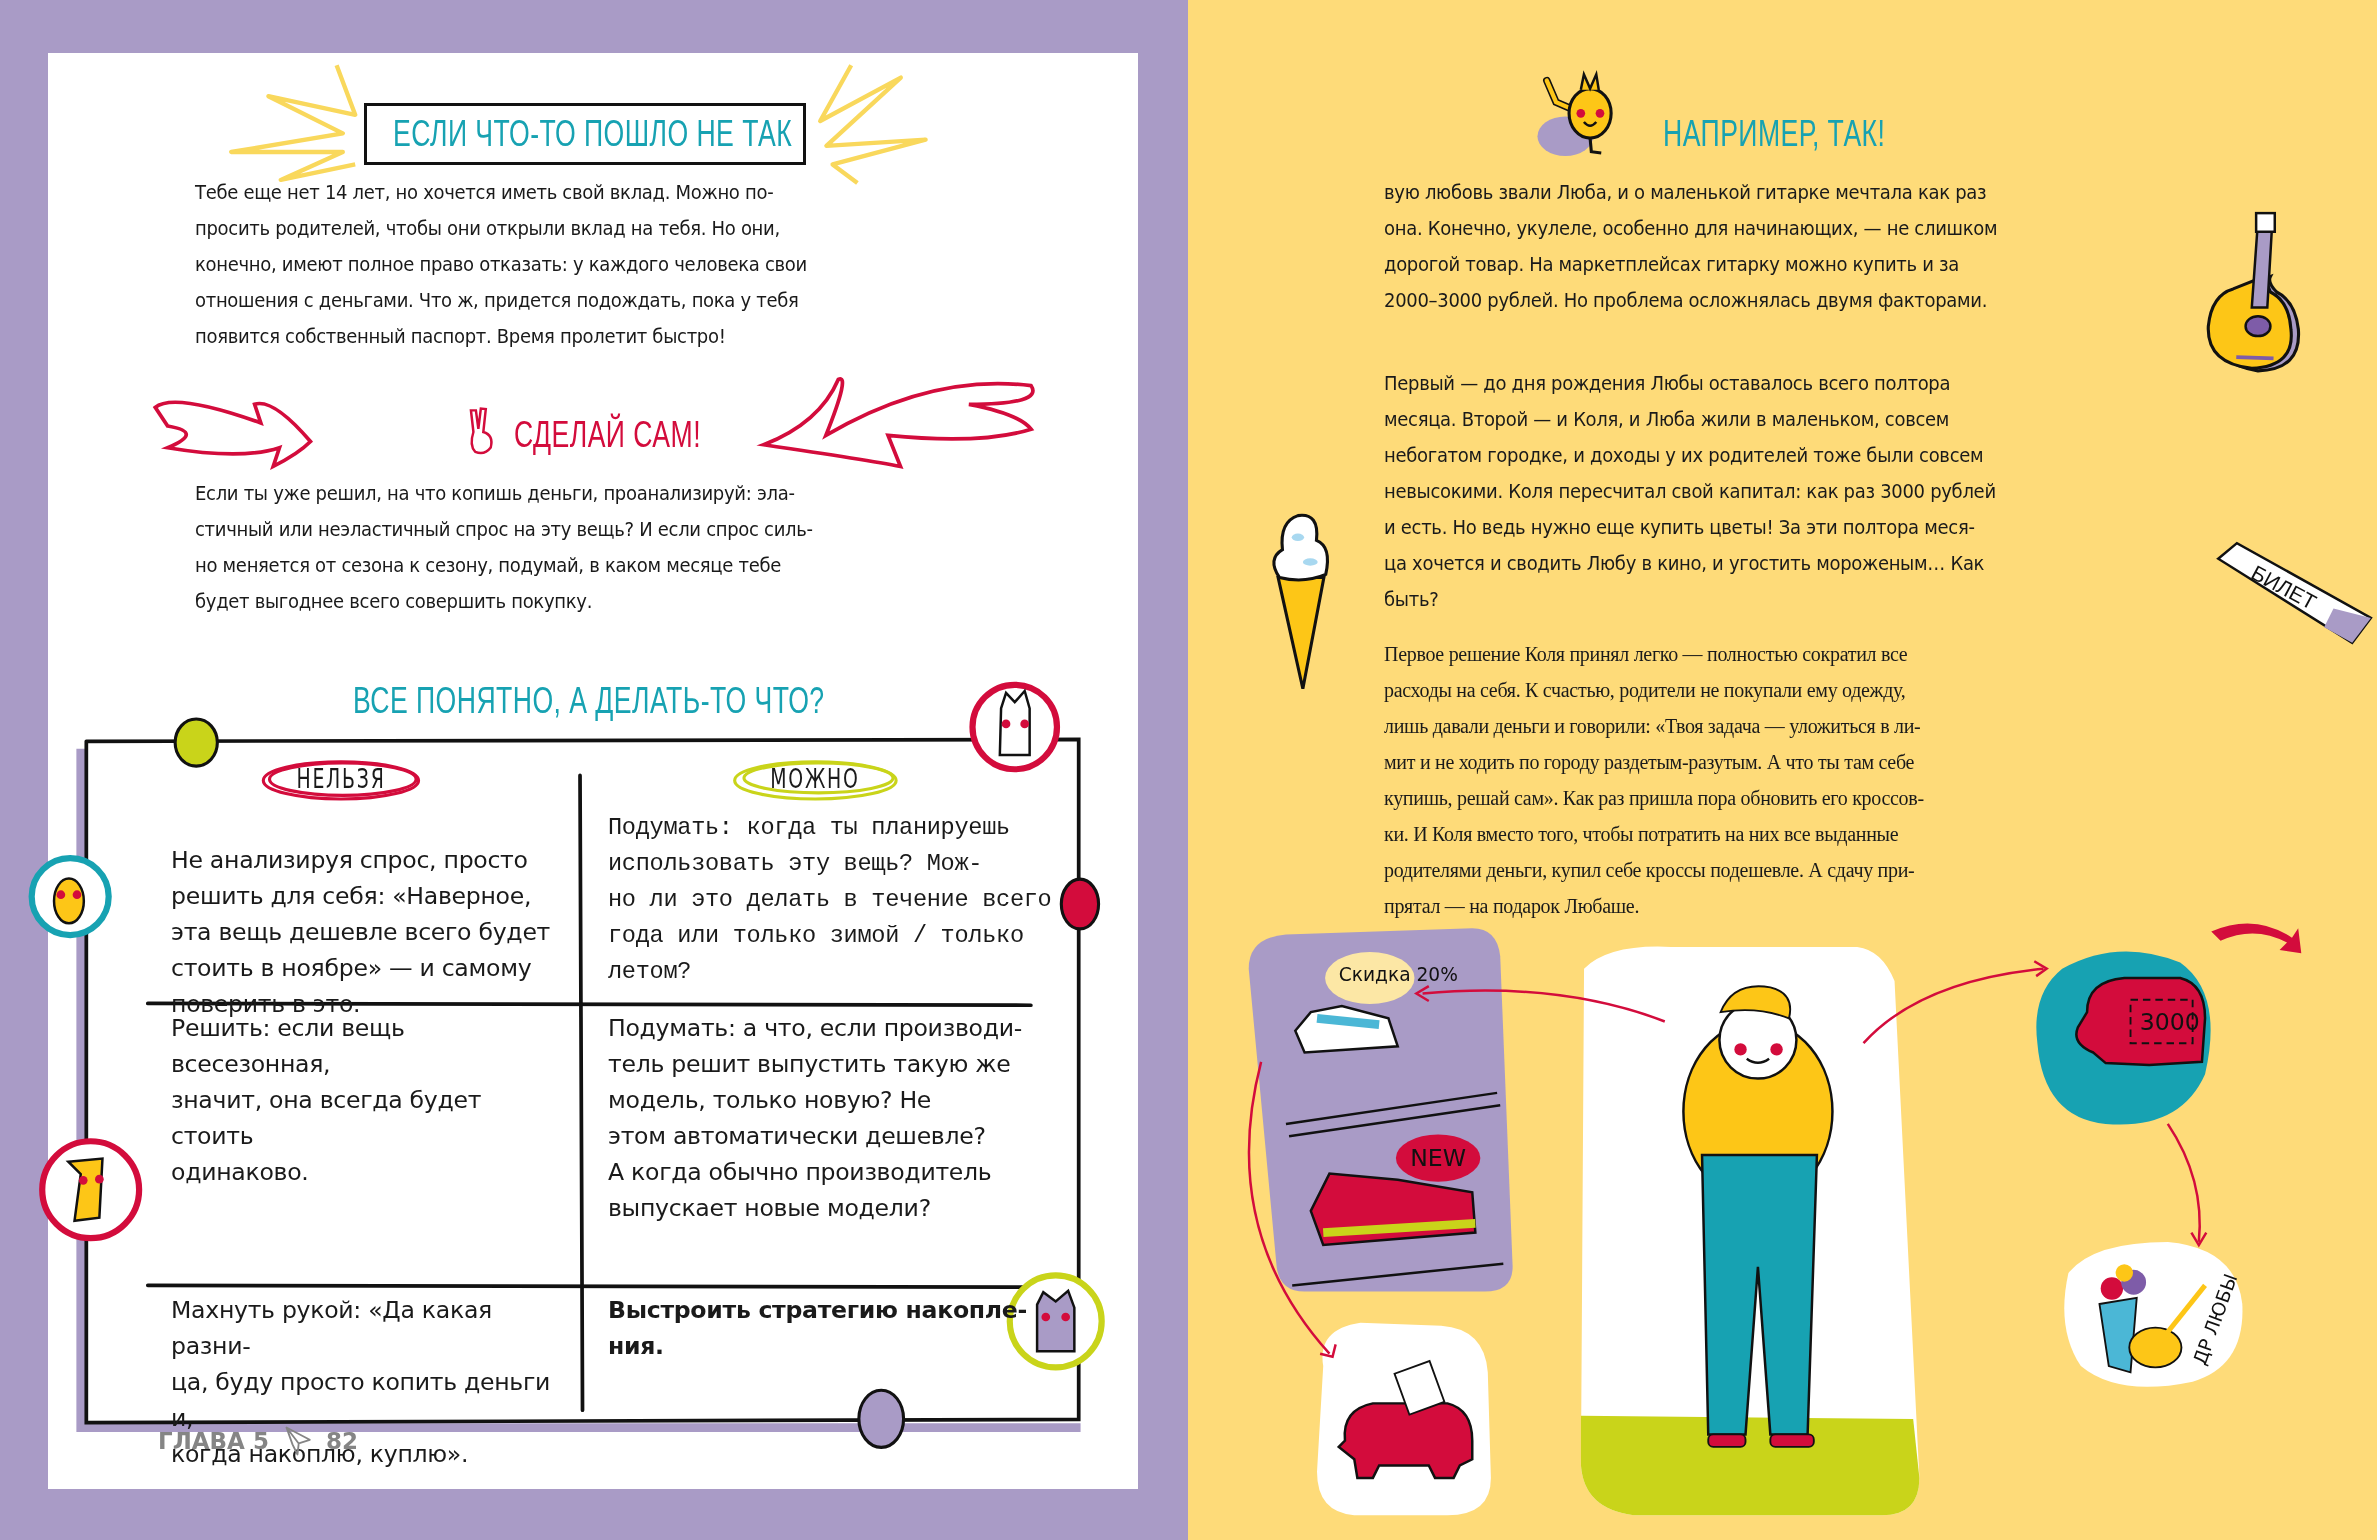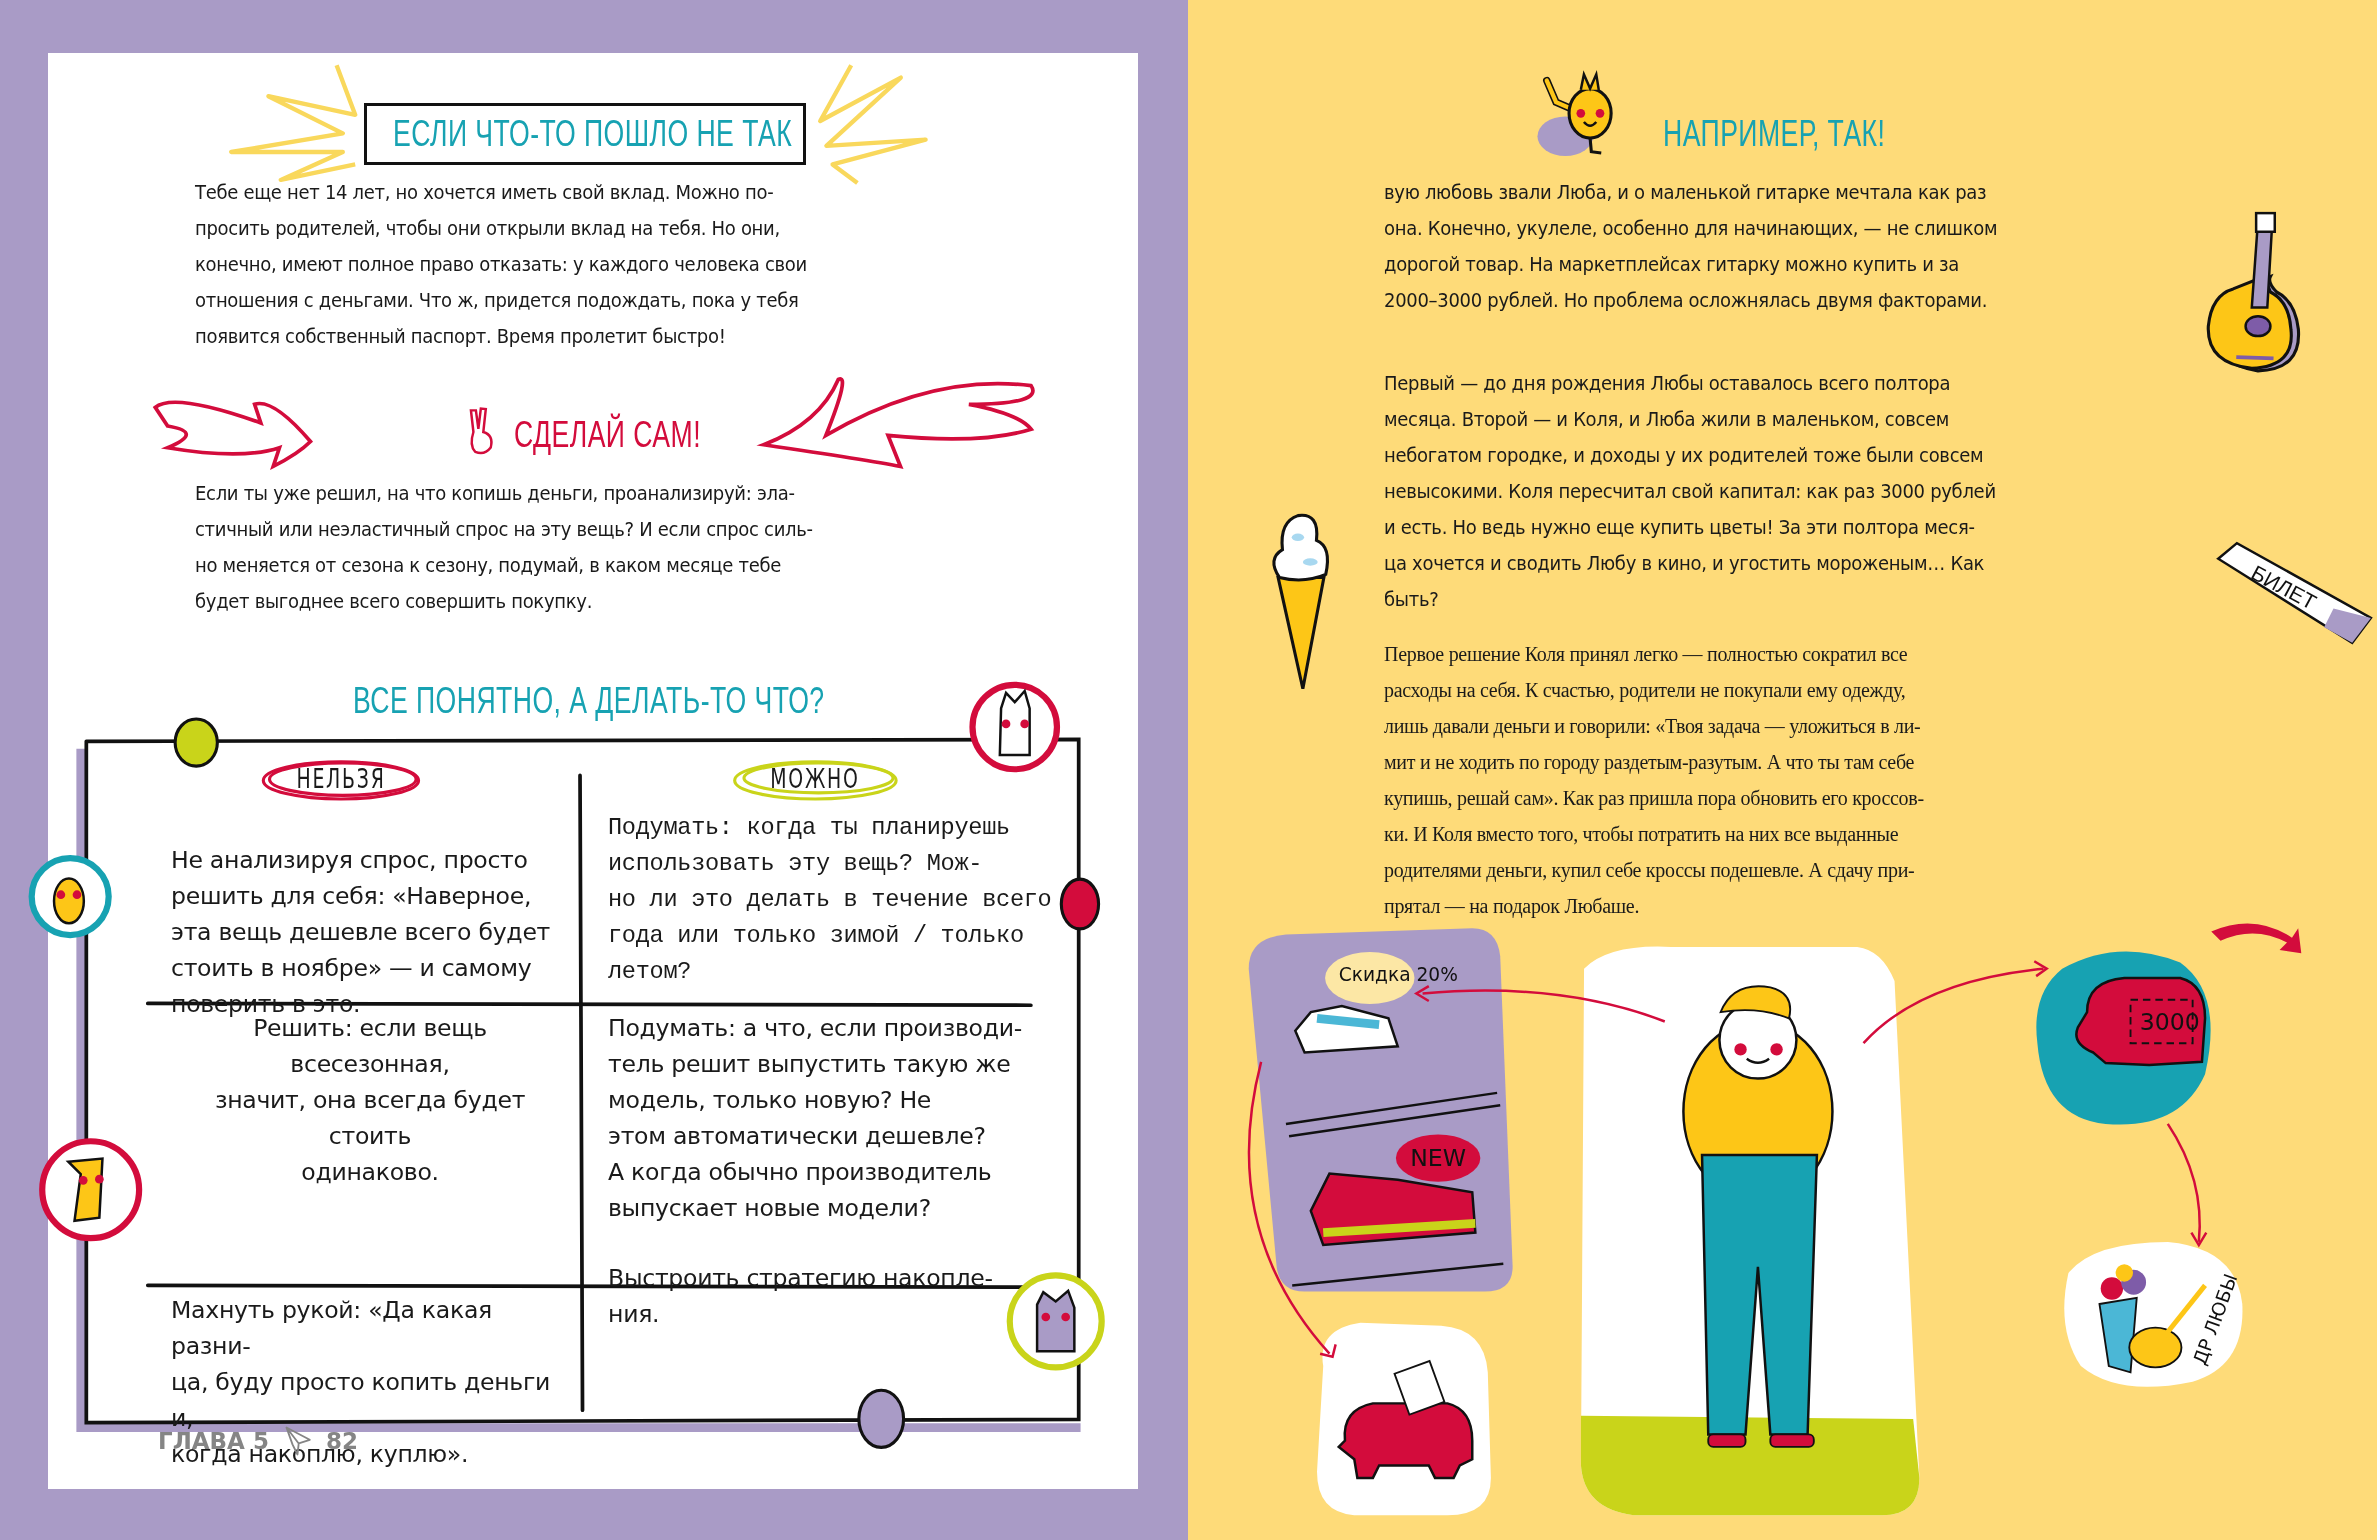--- a/index.html
+++ b/index.html
@@ -121,40 +121,40 @@
   <div>поверить в это.</div>
 </div>
 <div class="cell" style="left:608px;top:810px;width:447px;font-family:Liberation Mono, monospace;">
   <div>Подумать: когда ты планируешь</div>
   <div>использовать эту вещь? Мож-</div>
   <div>но ли это делать в течение всего</div>
   <div>года или только зимой / только</div>
   <div>летом?</div>
 </div>
 
-<div class="cell" style="left:171px;top:1010px;width:398px;text-align:center;">
+<div class="cell" style="left:171px;top:1010px;width:398px;">
   <div>Решить: если вещь всесезонная,</div>
   <div>значит, она всегда будет стоить</div>
   <div>одинаково.</div>
 </div>
 <div class="cell" style="left:608px;top:1010px;width:447px;">
   <div>Подумать: а что, если производи-</div>
   <div>тель решит выпустить такую же</div>
   <div>модель, только новую? Не</div>
   <div>этом автоматически дешевле?</div>
   <div>А когда обычно производитель</div>
   <div>выпускает новые модели?</div>
 </div>
 
 <div class="cell" style="left:171px;top:1292px;width:398px;">
   <div>Махнуть рукой: «Да какая разни-</div>
   <div>ца, буду просто копить деньги и,</div>
   <div>когда накоплю, куплю».</div>
 </div>
-<div class="cell" style="left:608px;top:1260px;width:447px;">
+<div class="cell" style="left:608px;top:1292px;width:447px;font-weight:bold;">
   <div>Выстроить стратегию накопле-</div>
   <div>ния.</div>
 </div>
 
 <div class="footer">
   <span>ГЛАВА 5</span>
   <svg style="position:static;" width="27" height="30" viewBox="0 0 44 48">
     <path d="M4,2 L42,22 L24,28 L22,46 L14,30 Z M4,2 L24,28" fill="none" stroke="#858585" stroke-width="3" stroke-linejoin="round"></path>
   </svg>
   <span>82</span>

